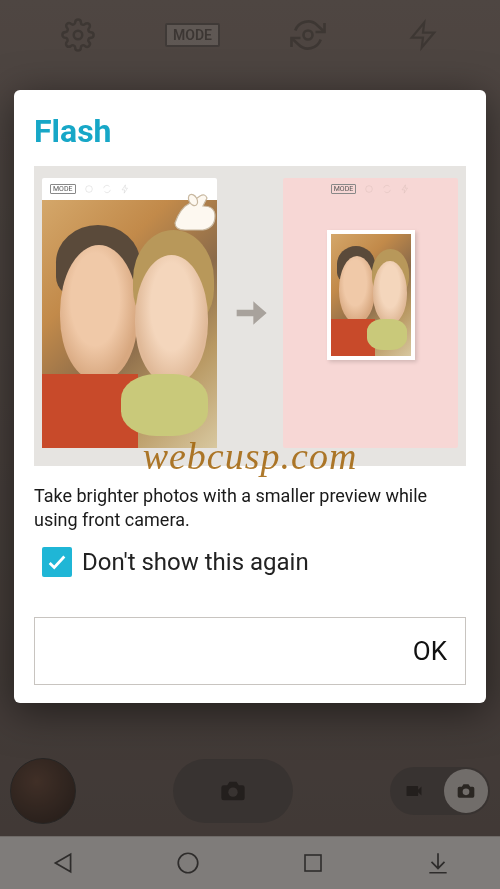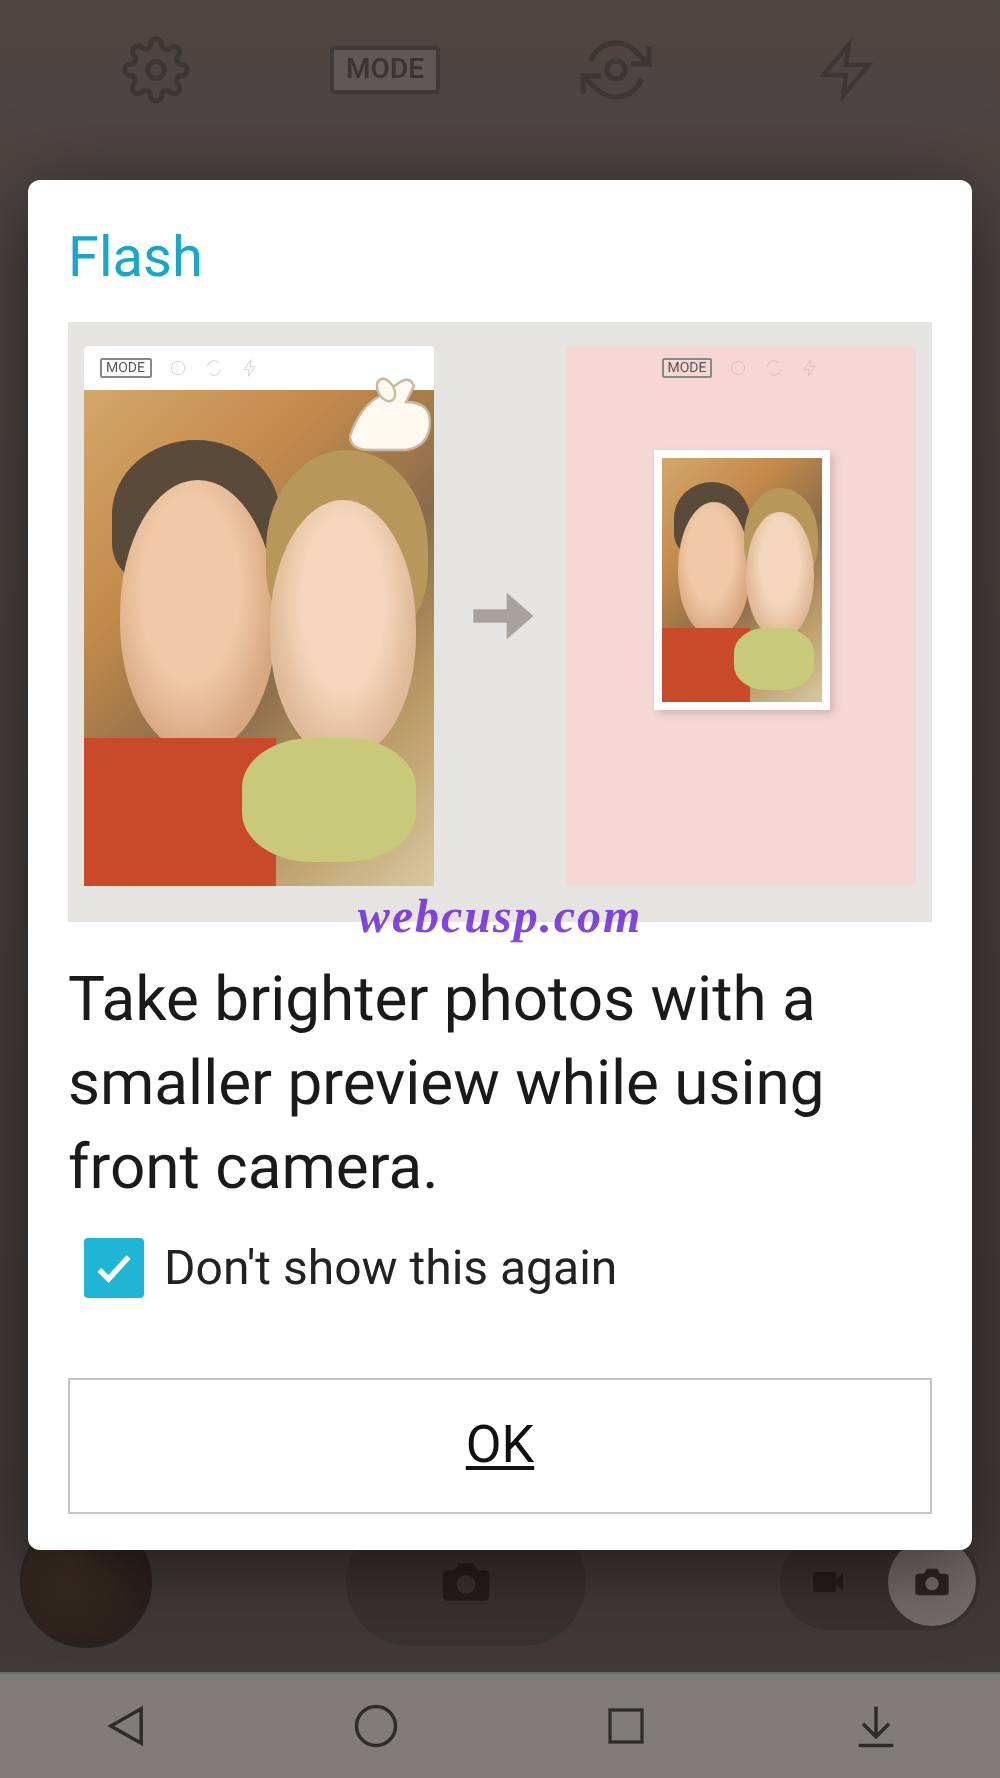--- a/index.html
+++ b/index.html
@@ -58,21 +58,21 @@
     .overlay {
       position: absolute; inset: 0; background: rgba(30,26,24,0.55);
     }
     .dialog {
       position: absolute; left: 14px; right: 14px; top: 90px;
       background: #fff; border-radius: 6px;
       box-shadow: 0 8px 40px rgba(0,0,0,0.5);
       padding: 22px 20px 18px;
     }
     .dialog-title {
-      color: #17a7c7; font-size: 28px; font-weight: 400; margin-bottom: 16px;
+      color: #17a7c7; font-size: 32px; font-weight: 700; margin-bottom: 16px;
     }
     .illustration {
       background: #e6e4e1; padding: 12px 8px 18px;
       display:flex; align-items:center; justify-content:space-between; gap:6px;
       position: relative;
     }
     .illus-left, .illus-right {
       background:#fff; border-radius:2px; position:relative;
     }
     .illus-left { width: 175px; height: 270px; display:flex; flex-direction:column; }
@@ -104,37 +104,37 @@
       position:absolute; right:-8px; top:10px; width:60px; height:50px;
     }
     .arrow { width:40px; height:40px; }
     .illus-right .inner-frame {
       margin-top: 30px; width: 88px; height: 130px; background:#fff; padding:4px;
       box-shadow: 2px 2px 4px rgba(0,0,0,0.15);
     }
     .illus-right .inner-frame .photo-area { width:100%; height:100%; }
     .watermark {
       position:absolute; left:50%; bottom:-12px; transform:translateX(-50%);
-      font-family: Georgia, serif; font-size:24px; color:#6d28d9; opacity:0.85;
-      letter-spacing:1px; pointer-events:none; font-style:italic;font-weight:bold;
+      font-family: Georgia, serif; font-size:38px; color:#a16207; opacity:0.85;
+      letter-spacing:1px; pointer-events:none; font-style:italic;
     }
     .desc {
-      font-size: 31px; color:#1a1a1a; line-height:1.35; margin: 18px 0 14px;
+      font-size: 18px; color:#1a1a1a; line-height:1.35; margin: 18px 0 14px;
     }
     .checkbox-row {
       display:flex; align-items:center; gap:10px; font-size:24px; color:#222;
       margin: 10px 0 40px 8px;
     }
     .checkbox {
       width:30px; height:30px; background:#1fb6d6; border-radius:2px;
       display:flex; align-items:center; justify-content:center;
     }
     .ok-btn {
-      width:100%; padding:18px; text-align:center; font-size:26px; color:#111;
-      border:1px solid #c8c4c0; border-radius:0; background:#fff;text-decoration:underline;
+      width:100%; padding:18px; text-align:right; font-size:26px; color:#111;
+      border:1px solid #c8c4c0; border-radius:0; background:#fff;
     }
   </style>
 </head>
 <body>
 
 <div class="camera-bg"></div>
 
 <div class="top-toolbar">
   <div class="icon">
     <svg width="34" height="34" viewBox="0 0 24 24" fill="none" stroke="#3a3530" stroke-width="1.8">

